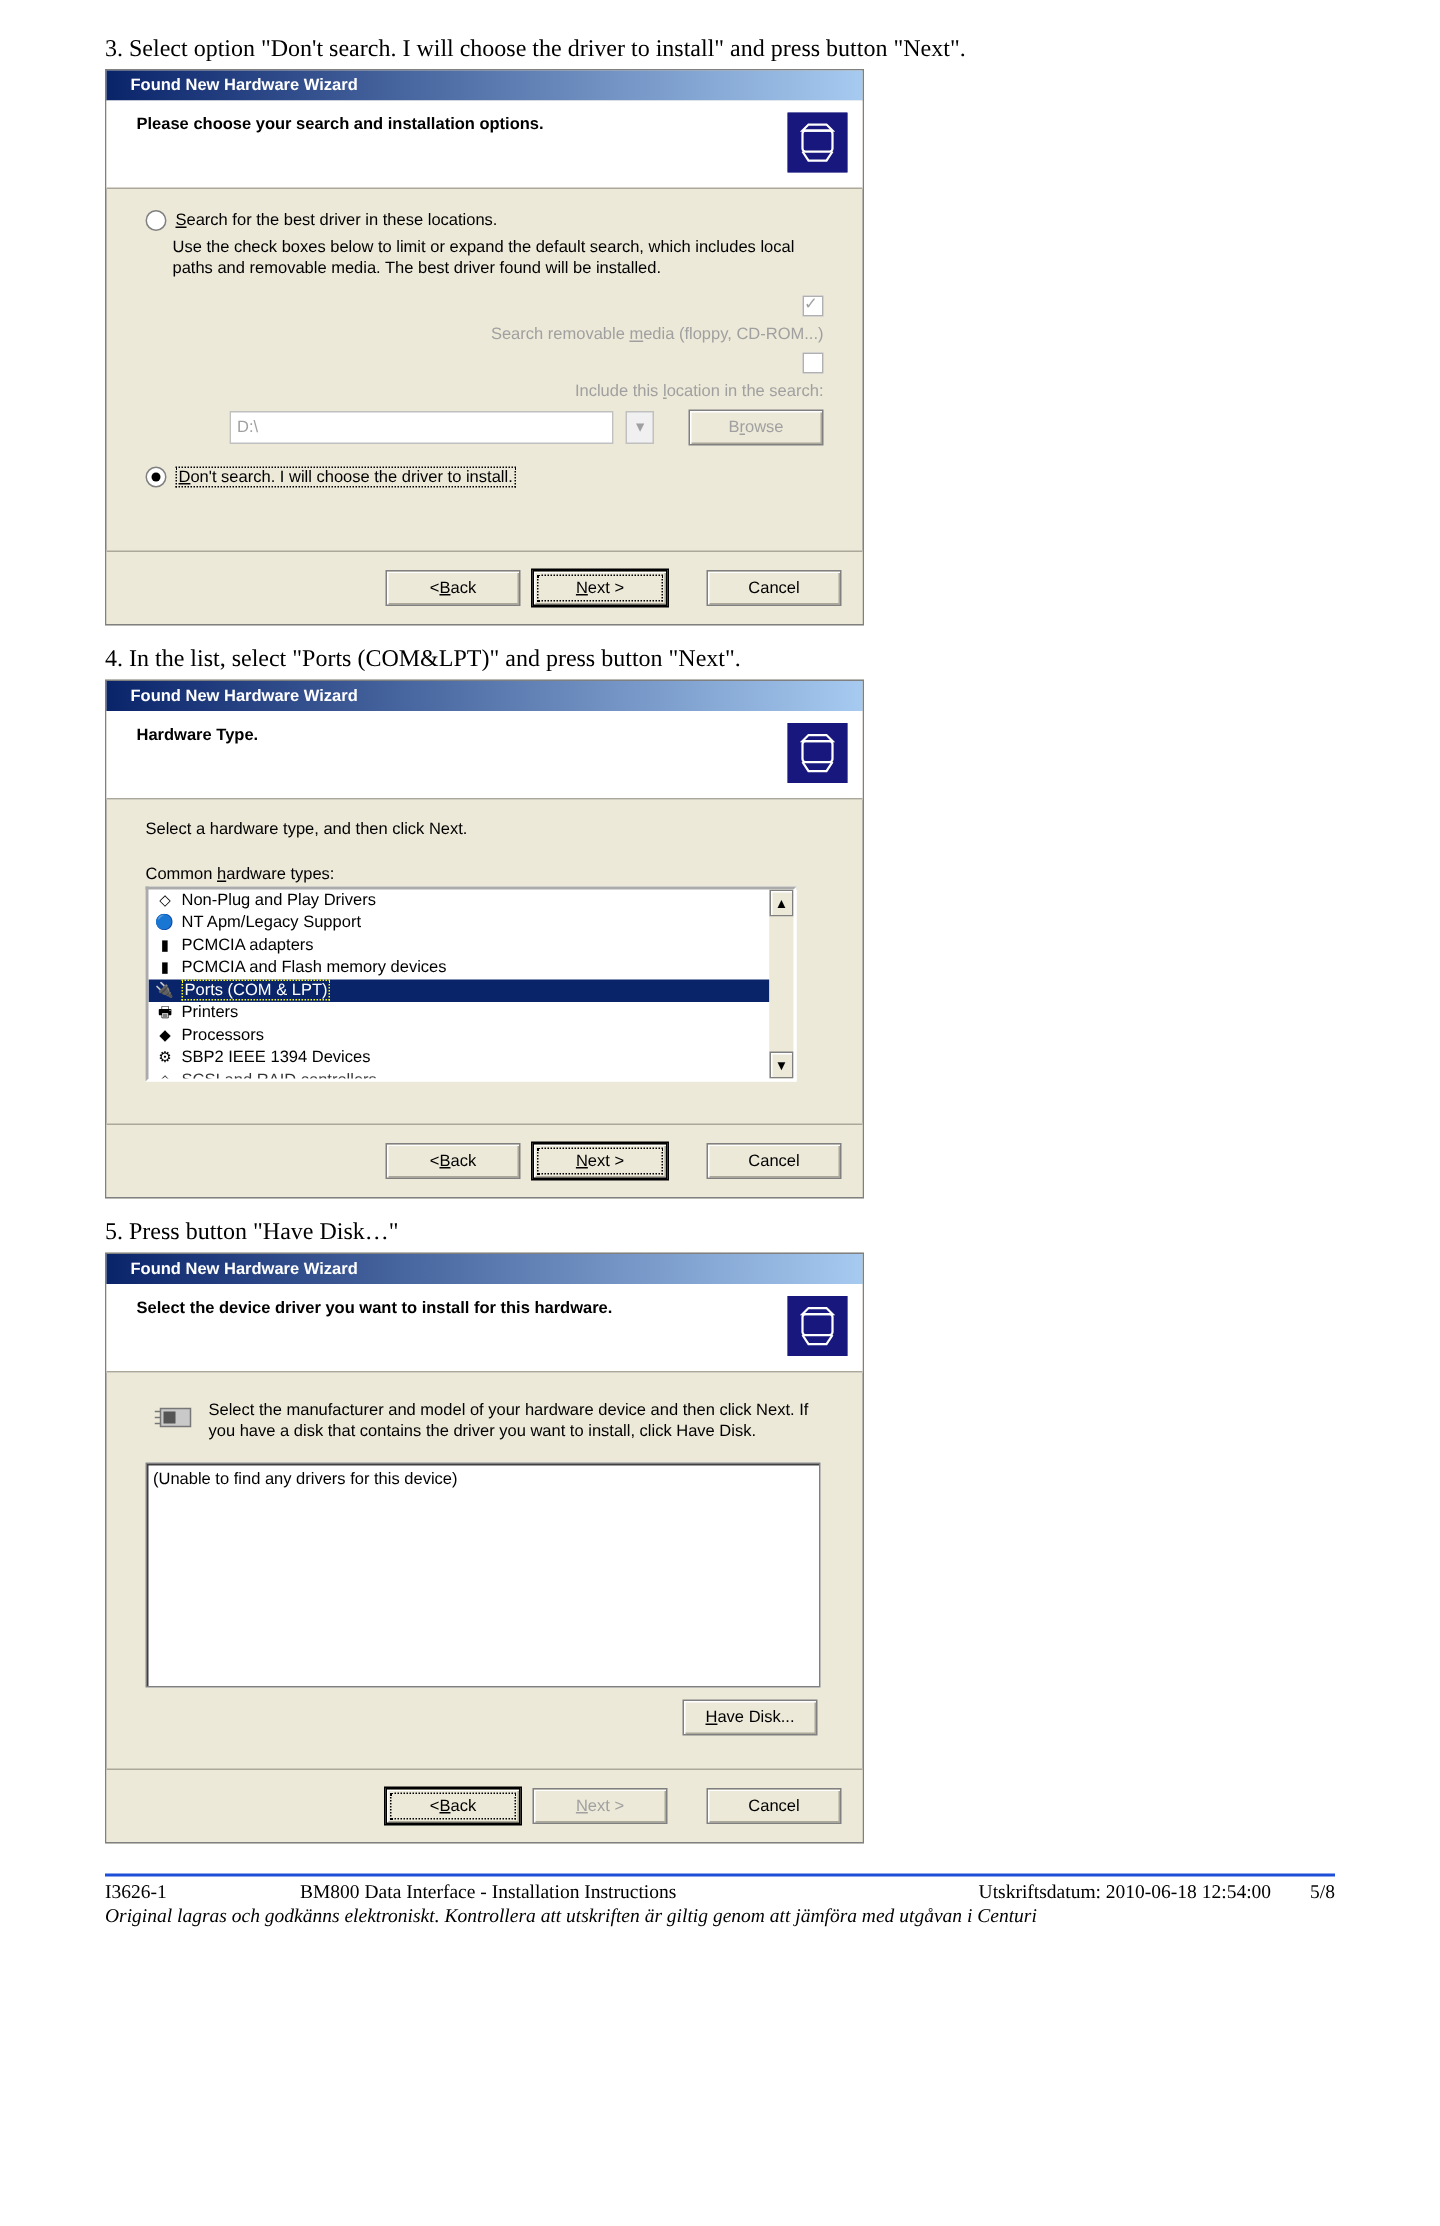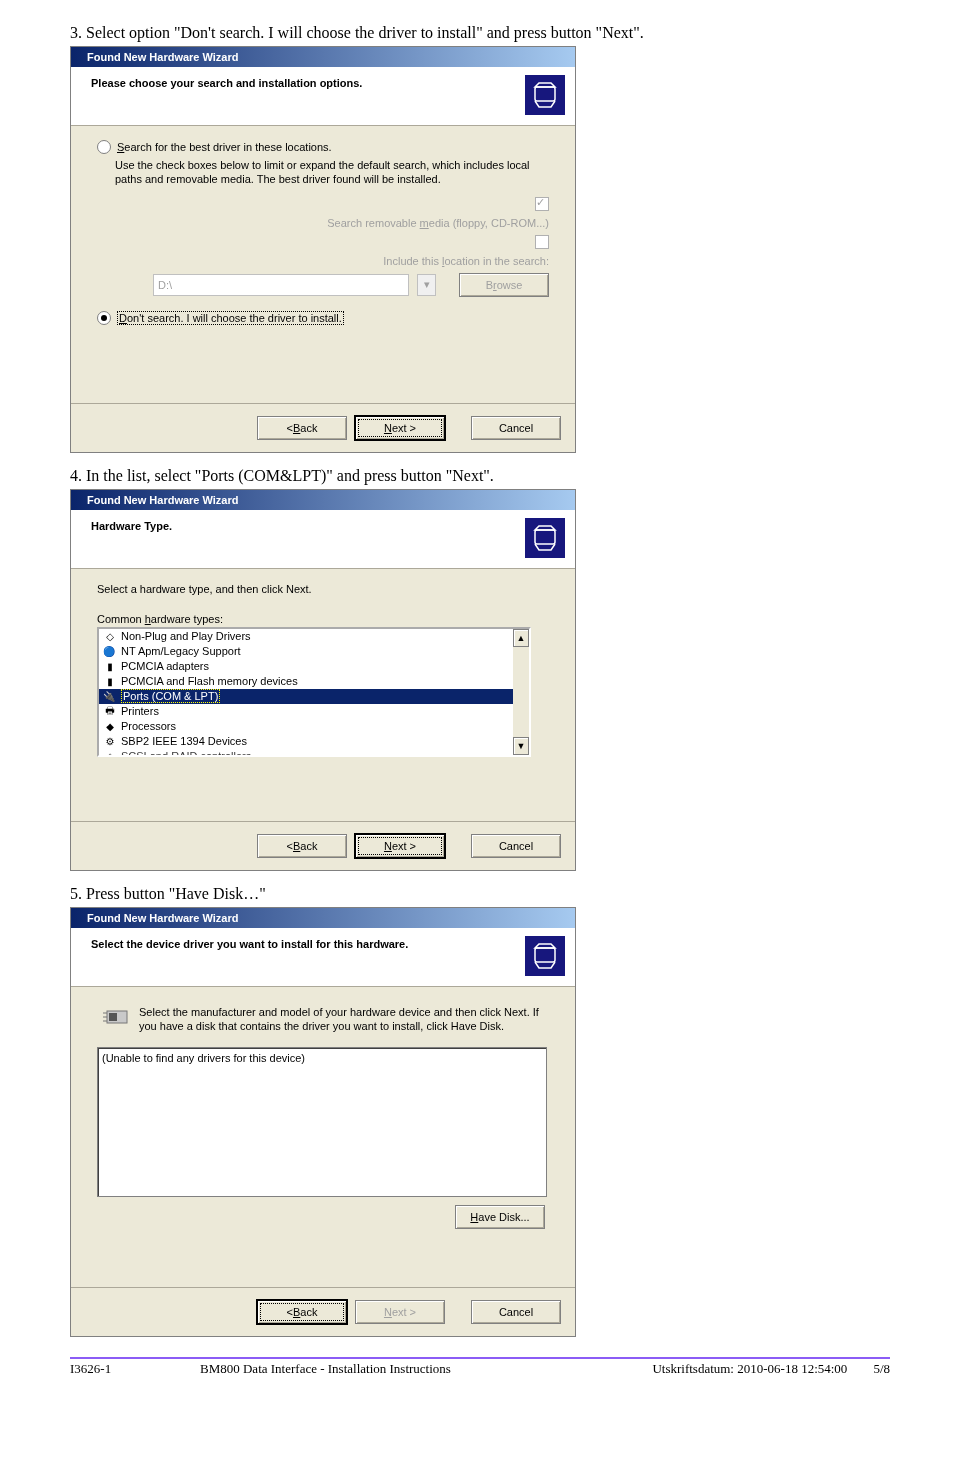--- a/index.html
+++ b/index.html
@@ -23,38 +23,38 @@
   .check-row { display:flex; align-items:flex-end; gap:6px; margin-left:28px; margin-bottom:6px;flex-direction:column; }
   .check { width:12px; height:12px; border:1px solid #b0b0b0; background:#fff; flex-shrink:0; position:relative; }
   .check.sel::after { content:"✓"; position:absolute; left:0; top:-2px; font-size:11px; color:#a0a0a0; }
   .disabled { color:#a0a0a0; }
   .fakeinput { margin-left:28px; width:290px; height:20px; border:1px solid #c0c0c0; background:#fff; display:inline-flex; align-items:center; padding:0 4px; color:#a0a0a0; font-size:11px; }
   .combo { display:flex; align-items:center; gap:8px; margin-left:28px; }
   .combo .drop { width:20px; height:20px; border:1px solid #c0c0c0; background:#f0f0f0; display:flex; align-items:center; justify-content:center; color:#a0a0a0; }
   .btn { min-width:72px; height:22px; border:1px solid #808080; background:#ece9d8; display:inline-flex; align-items:center; justify-content:center; font-size:11px; padding:0 8px; box-shadow: inset 1px 1px 0 #fff, inset -1px -1px 0 #aca899; }
   .btn.disabled { color:#a0a0a0; }
   .btn.focus { outline:1px dotted #000; outline-offset:-4px; border:1px solid #000; box-shadow: inset 1px 1px 0 #fff, inset -1px -1px 0 #aca899, 0 0 0 1px #000; }
-  .btnbar { border-top:1px solid #aca899; padding:12px 14px; display:flex; justify-content:flex-end; gap:8px; background:#ece9d8;margin-top:36px; }
+  .btnbar { border-top:1px solid #aca899; padding:12px 14px; display:flex; justify-content:flex-end; gap:8px; background:#ece9d8; }
   
   .listbox { border:2px inset #fff; background:#fff; height:126px; width:430px; position:relative; overflow:hidden; }
   .listinner { position:absolute; left:0; top:0; right:16px; }
   .li { display:flex; align-items:center; gap:4px; padding:0 4px; height:15px; font-size:11px; }
   .li.sel { background:#0a246a; color:#fff; }
   .li.sel .txt { border:1px dotted #ff0; padding:0 1px; }
   .ico { width:14px; height:14px; flex-shrink:0; display:flex; align-items:center; justify-content:center; font-size:10px; }
   .scroll { position:absolute; right:0; top:0; bottom:0; width:16px; background:#ece9d8; display:flex; flex-direction:column; }
   .sbtn { height:16px; border:1px solid #808080; background:#ece9d8; display:flex; align-items:center; justify-content:center; font-size:9px; box-shadow: inset 1px 1px 0 #fff; }
   .strack { flex:1; background:#ece9d8; }
   
   .sunk { border:1px solid #808080; background:#fff; width:440px; height:140px; box-shadow: inset 1px 1px 0 #404040; padding:4px 4px; font-size:11px; margin-top:4px; }
   .have-row { display:flex; justify-content:flex-end; margin-top:8px; width:448px; }
   .devico { width:28px; height:22px; flex-shrink:0; margin-right:8px; }
   .inforow { display:flex; margin:4px 0 14px 6px; }
   
-  .footer { border-top:2px solid #8b5cf6; margin:20px 70px 0 70px; font-family:"Times New Roman", serif; font-size:13px; padding-top:2px; }
+  .footer { border-top:2px solid #1d4ed8; margin:20px 70px 0 70px; font-family:"Times New Roman", serif; font-size:13px; padding-top:2px; }
   .frow1 { display:flex; }
   .fcell-l { width:130px; }
   .fcell-m { flex:1; }
   .fcell-r { text-align:right; white-space:nowrap; }
   .frow2 { font-style:italic; font-size:13px; }
 </style>
 </head>
 <body>
 
 <div class="page">
@@ -235,13 +235,14 @@
   </div>
 
 </div>
 
 <div class="footer">
   <div class="frow1">
     <div class="fcell-l">I3626-1</div>
     <div class="fcell-m">BM800 Data Interface - Installation Instructions</div>
     <div class="fcell-r"><span>Utskriftsdatum: 2010-06-18 12:54:00</span>&nbsp;&nbsp;&nbsp;&nbsp;&nbsp;&nbsp;&nbsp;&nbsp;<span>5/8</span></div>
   </div>
+  <div class="frow2">Original lagras och godkänns elektroniskt. Kontrollera att utskriften är giltig genom att jämföra med utgåvan i Centuri</div>
 </div>
 
 </body></html>

